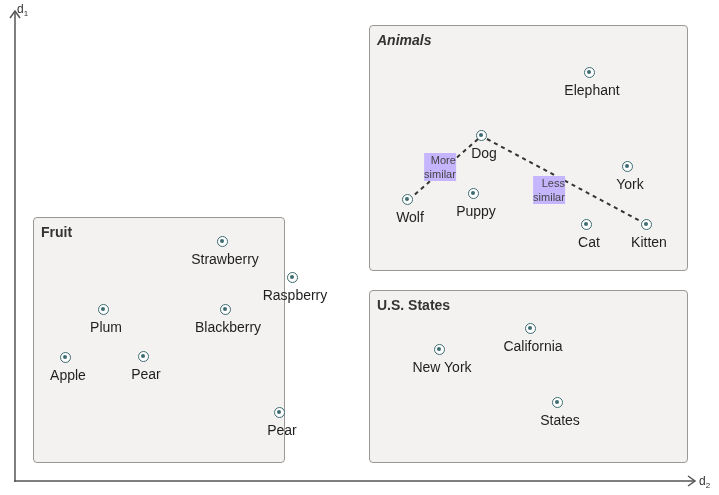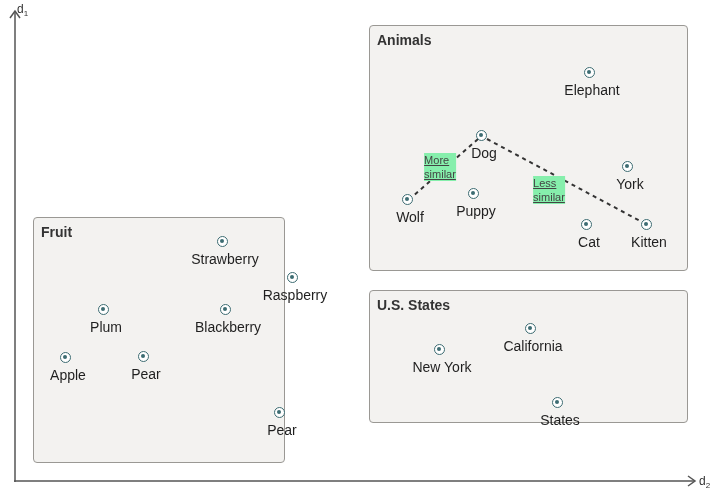--- a/index.html
+++ b/index.html
@@ -7,44 +7,44 @@
          font-family:"Liberation Sans", "DejaVu Sans", sans-serif; color:#1f1f1f; }
   .axis-label { position:absolute; font-size:12px; color:#333; }
   .axis-label sub { font-size:8px; }
   .group-box { position:absolute; background:#f3f2f0; border:1px solid #9a9894; border-radius:4px; box-sizing:border-box; }
   .group-title { position:absolute; left:7px; top:6px; font-size:14px; font-weight:bold; color:#333; }
   .point { position:absolute; width:0; height:0; }
   .marker { position:absolute; width:11px; height:11px; left:-6px; top:-6px; border-radius:50%;
             border:1.3px solid #3d6c72; background:#fff; box-sizing:border-box; }
   .marker::after { content:""; position:absolute; left:2px; top:2px; width:4.4px; height:4.4px; border-radius:50%; background:#3d6c72; }
   .plabel { position:absolute; left:2px; top:9px; transform:translateX(-50%); white-space:nowrap; font-size:14px; color:#1f1f1f; }
-  .annot { position:absolute; font-size:11px; color:#444; text-align:left; line-height:14px; transform:translateX(-50%); background:#86efac;text-decoration:underline; }
+  .annot { position:absolute; font-size:11px; color:#444; text-align:right; line-height:14px; transform:translateX(-50%); background:#c4b5fd; }
   svg.overlay { position:absolute; left:0; top:0; }
 </style>
 </head>
 <body>
 
 <svg class="overlay" width="719" height="495">
   <line x1="15" y1="12" x2="15" y2="482" stroke="#555" stroke-width="1.5"></line>
   <polyline points="10,18 15,11 20,18" fill="none" stroke="#555" stroke-width="1.5"></polyline>
   <line x1="14" y1="481" x2="694" y2="481" stroke="#555" stroke-width="1.5"></line>
   <polyline points="688,476 695,481 688,486" fill="none" stroke="#555" stroke-width="1.5"></polyline>
 </svg>
 <div class="axis-label" style="left:17px; top:2px;"><span>d</span><sub>1</sub></div>
 <div class="axis-label" style="left:699px; top:474px;"><span>d</span><sub>2</sub></div>
 
-<div class="group-box" style="left:369px; top:25px; width:319px; height:246px;">
+<div class="group-box" style="left:369px; top:25px; width:319px; height:246px;font-style:italic;">
   <div class="group-title">Animals</div>
 </div>
 
 <div class="group-box" style="left:33px; top:217px; width:252px; height:246px;">
   <div class="group-title">Fruit</div>
 </div>
 
-<div class="group-box" style="left:369px; top:290px; width:319px; height:133px;">
+<div class="group-box" style="left:369px; top:290px; width:319px; height:173px;">
   <div class="group-title">U.S. States</div>
 </div>
 
 <svg class="overlay" width="719" height="495">
   <line x1="478" y1="139" x2="412" y2="197" stroke="#333" stroke-width="2" stroke-dasharray="4,4"></line>
   <line x1="487" y1="139" x2="642" y2="222" stroke="#333" stroke-width="2" stroke-dasharray="4,4"></line>
 </svg>
 
 <div class="annot" style="left:440px; top:153px;">
   <div>More</div>

